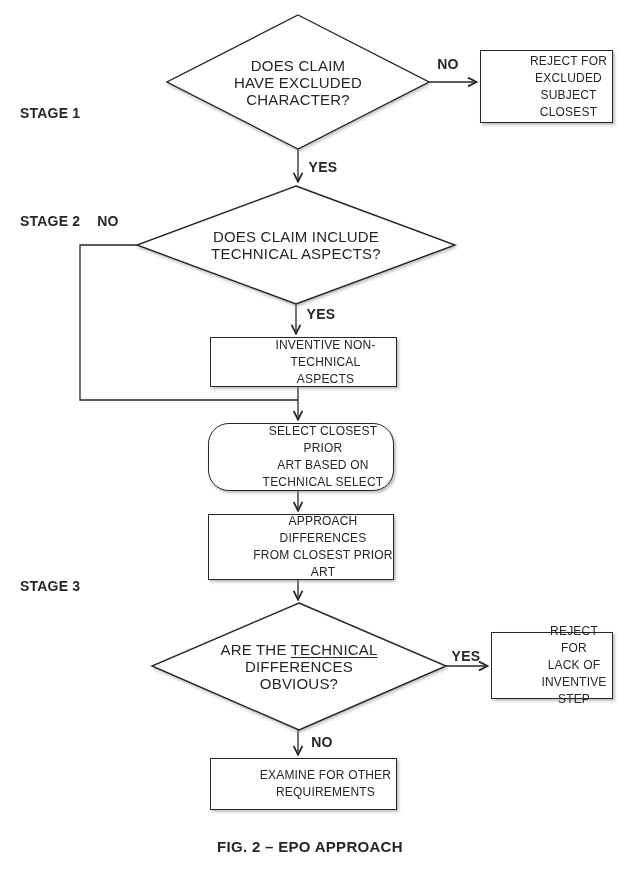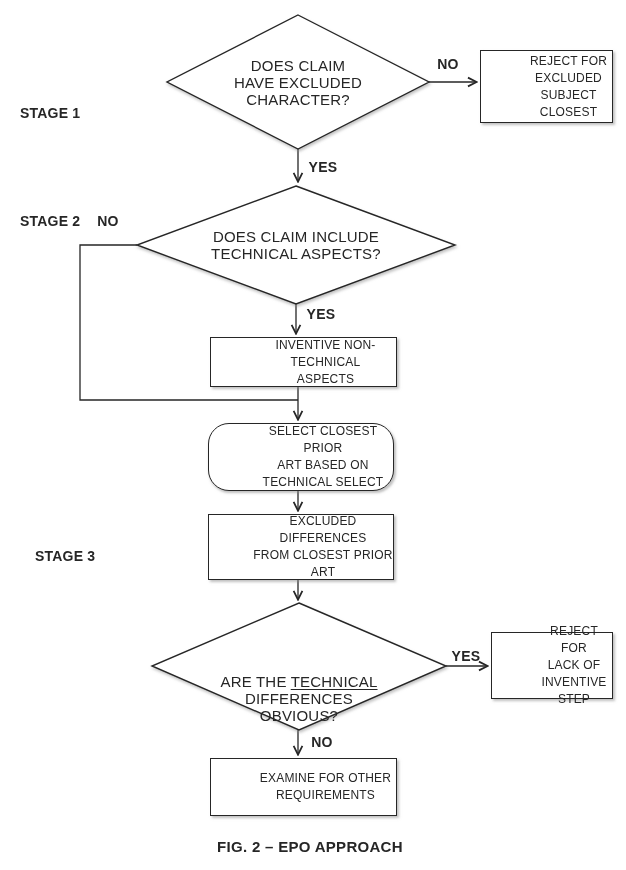--- a/index.html
+++ b/index.html
@@ -87,21 +87,21 @@
     <line x1="446" y1="666" x2="487" y2="666" stroke="#262626" stroke-width="1.3" marker-end="url(#ah)"></line>
     <line x1="298" y1="730" x2="298" y2="754" stroke="#262626" stroke-width="1.3" marker-end="url(#ah)"></line>
 
     <polygon class="shape" points="298,15 429,82 298,149 167,82" fill="#ffffff" stroke="#262626" stroke-width="1.4"></polygon>
     <polygon class="shape" points="296,186 455,245 296,304 137,245" fill="#ffffff" stroke="#262626" stroke-width="1.4"></polygon>
     <polygon class="shape" points="299,603 446,666 299,730 152,666" fill="#ffffff" stroke="#262626" stroke-width="1.4"></polygon>
   </svg>
 
   <div class="stage-label" style="top:105px;">STAGE 1</div>
   <div class="stage-label" style="top:213px;">STAGE 2</div>
-  <div class="stage-label" style="top:548px;margin-left:15px;">STAGE 3</div>
+  <div class="stage-label" style="top:578px;">STAGE 3</div>
 
   <div class="dtext" style="left:167px; top:56px; width:262px; height:52px;">
     <div>DOES CLAIM</div>
     <div>HAVE EXCLUDED</div>
     <div>CHARACTER?</div>
   </div>
 
   <div class="edge-label" style="left:448px; top:64px;">NO</div>
   <div class="edge-label" style="left:323px; top:167px;">YES</div>
   <div class="edge-label" style="left:108px; top:221px;">NO</div>
@@ -125,40 +125,40 @@
     <div>ASPECTS</div>
   </div>
 
   <div class="box" style="left:208px; top:423px; width:186px; height:68px;border-radius:21px;">
     <div>SELECT CLOSEST PRIOR</div>
     <div>ART BASED ON</div>
     <div>TECHNICAL SELECT</div>
   </div>
 
   <div class="box" style="left:208px; top:514px; width:186px; height:66px;">
-    <div>EXCLUDED DIFFERENCES</div>
+    <div>APPROACH DIFFERENCES</div>
     <div>FROM CLOSEST PRIOR</div>
     <div>ART</div>
   </div>
 
-  <div class="dtext" style="left:152px; top:640px; width:294px; height:52px;margin-top:32px;">
+  <div class="dtext" style="left:152px; top:640px; width:294px; height:52px;">
     <div>
       <span>ARE THE</span>
       <span class="underline">TECHNICAL</span>
     </div>
     <div>DIFFERENCES</div>
     <div>OBVIOUS?</div>
   </div>
 
   <div class="box" style="left:491px; top:632px; width:122px; height:67px;">
     <div>REJECT FOR</div>
     <div>LACK OF</div>
     <div>INVENTIVE STEP</div>
   </div>
 
-  <div class="box" style="left:210px; top:758px; width:187px; height:58px;">
+  <div class="box" style="left:210px; top:758px; width:187px; height:52px;">
     <div>EXAMINE FOR OTHER</div>
     <div>REQUIREMENTS</div>
   </div>
 
   <div class="caption" style="left:310px; top:846px;">FIG. 2 – EPO APPROACH</div>
 
 </div>
 
 </body></html>

